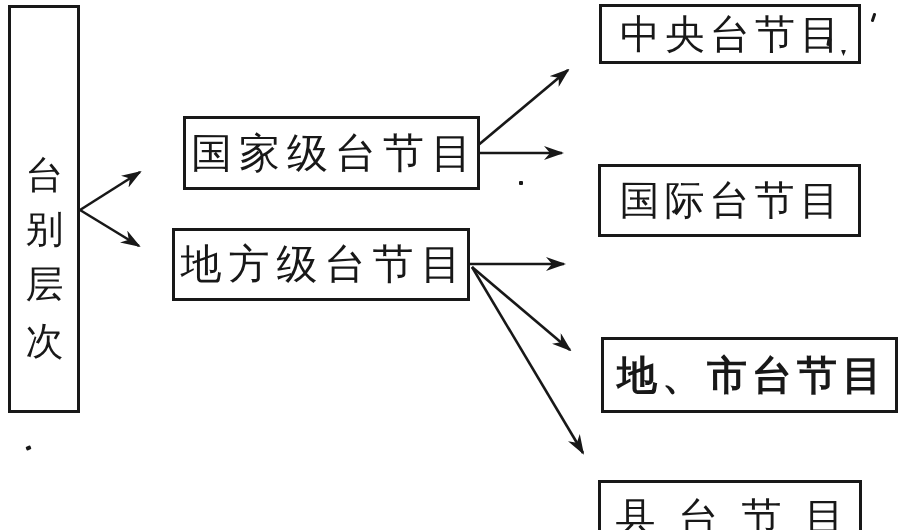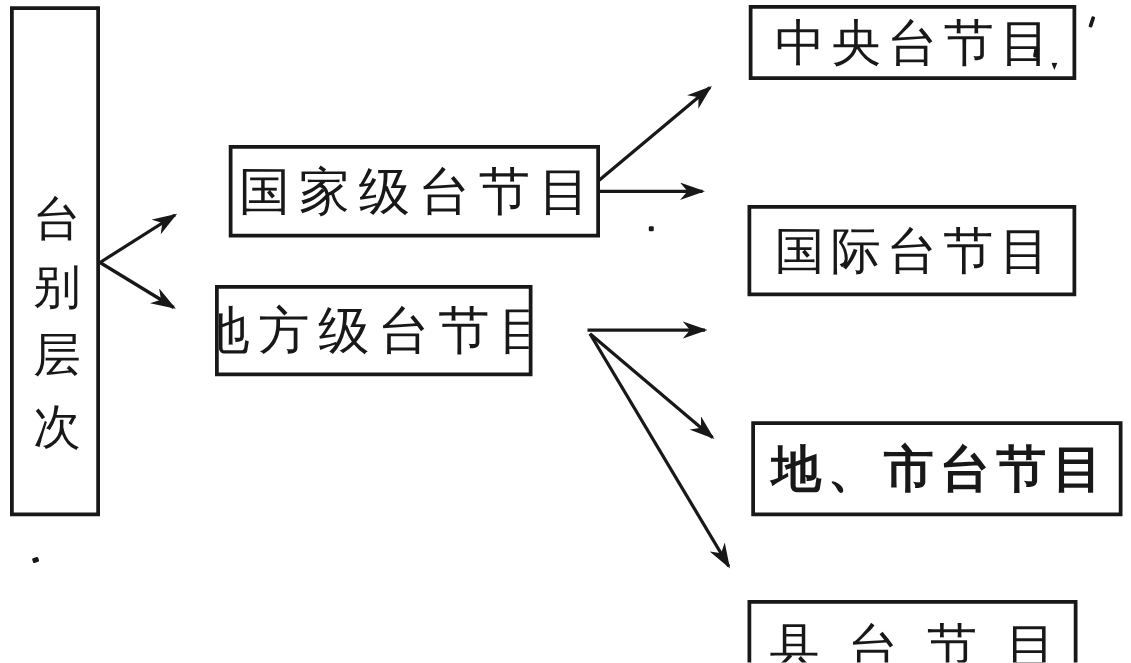--- a/index.html
+++ b/index.html
@@ -45,21 +45,21 @@
   .vtext {
     writing-mode: vertical-rl;
     text-orientation: upright;
     font-size: 38px;
     letter-spacing: 56px;
     margin-bottom: -56px; 
     font-weight: 500;
   }
   
   .national-box { left: 183px; top: 116px; width: 297px; height: 74px; font-size: 41px; letter-spacing: 7px; padding-left: 7px; }
-  .local-box    { left: 172px; top: 228px; width: 254px; height: 73px; font-size: 41px; letter-spacing: 7px; padding-left: 7px; }
+  .local-box    { left: 172px; top: 228px; width: 298px; height: 73px; font-size: 41px; letter-spacing: 7px; padding-left: 7px; }
   
   .central-box       { left: 599px; top: 4px;   width: 262px; height: 60px; font-size: 40px; letter-spacing: 5px;  padding-left: 5px; }
   .international-box { left: 598px; top: 117px; width: 263px; height: 73px; font-size: 40px; letter-spacing: 5px;  padding-left: 5px; margin-top: 47px; }
   .provincial-box    { left: 600px; top: 225px; width: 263px; height: 76px; font-size: 40px; letter-spacing: 23px; padding-left: 23px; }
   .city-box          { left: 601px; top: 337px; width: 297px; height: 76px; font-size: 40px; letter-spacing: 5px;  padding-left: 5px; font-weight: bold; }
   .county-box        { left: 598px; top: 456px; width: 264px; height: 75px; font-size: 40px; letter-spacing: 23px; padding-left: 23px; margin-top: 24px; }
   
   .speck {
     position: absolute;
     background: #181818;

